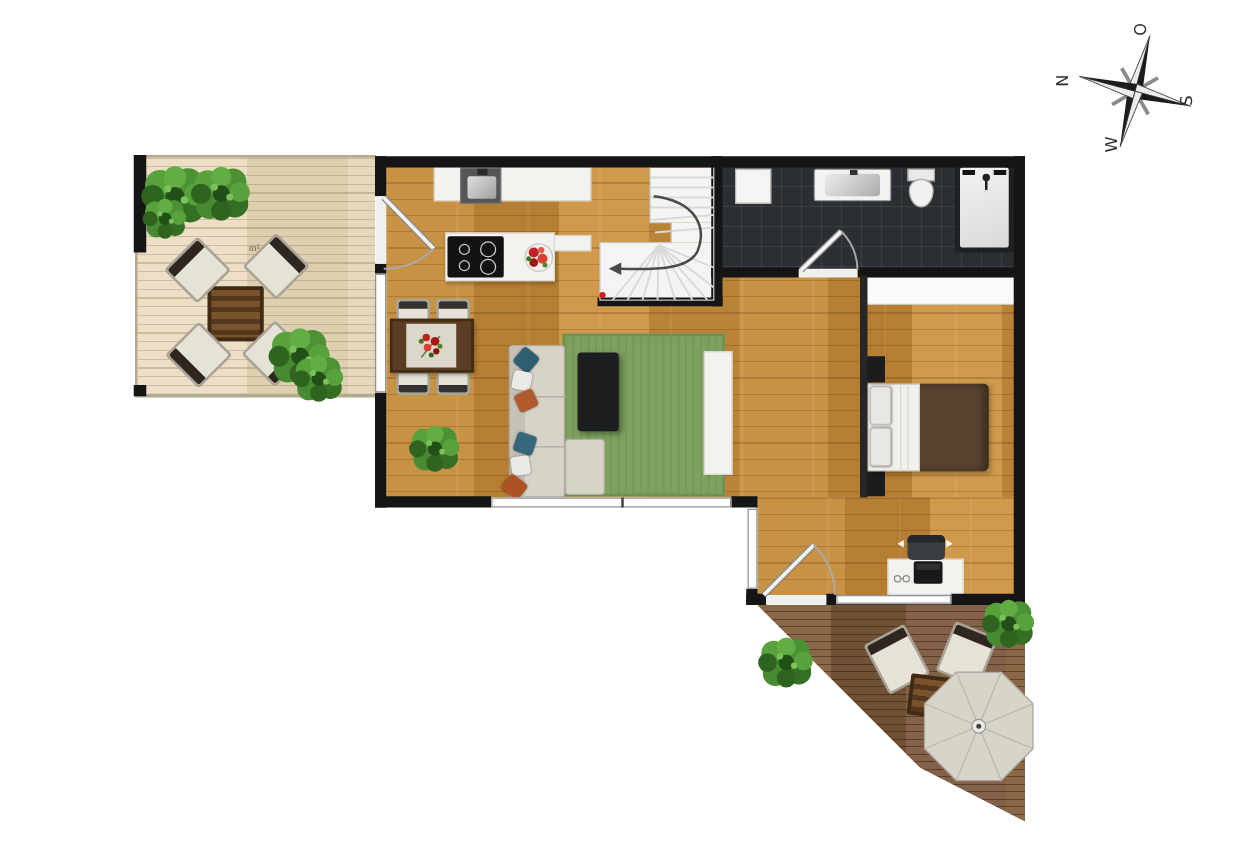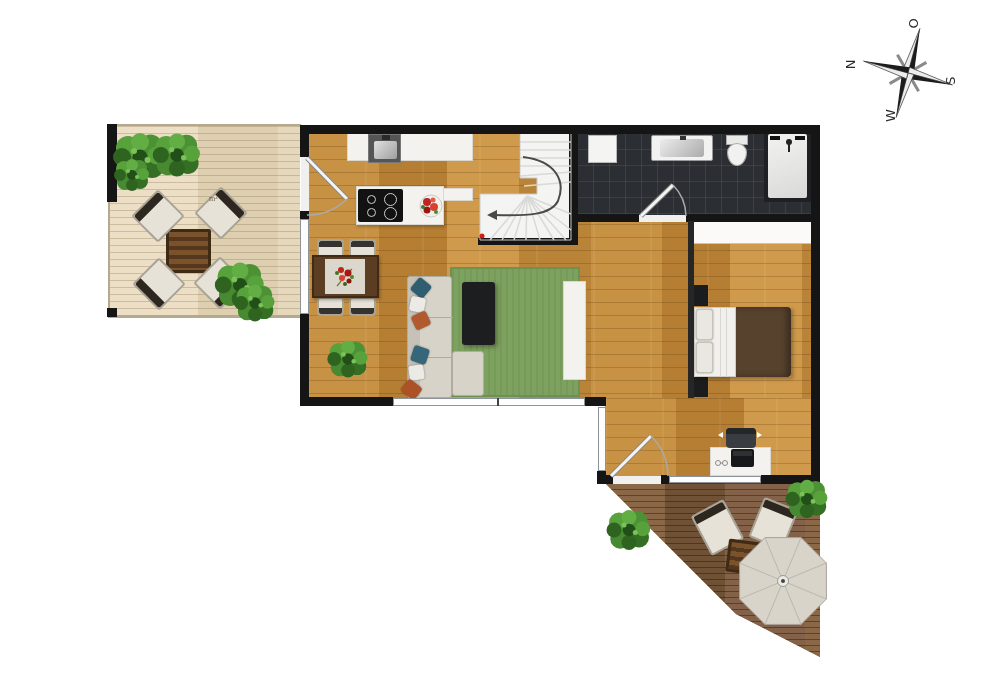--- a/index.html
+++ b/index.html
@@ -61,21 +61,21 @@
     </div>
   <div class="abs chair" style="left:202px;top:194px;width:38px;height:38px;transform:rotate(45deg);">
       <span class="back"></span>
     </div>
   <div class="abs chair" style="left:140px;top:265px;width:38px;height:38px;transform:rotate(-135deg);">
       <span class="back"></span>
     </div>
   <div class="abs chair" style="left:201px;top:264px;width:38px;height:38px;transform:rotate(135deg);">
       <span class="back"></span>
     </div>
-  <div class="abs label-m2" style="left:209px;top:194px;font-family:Liberation Serif, serif;">m²</div>
+  <div class="abs label-m2" style="left:199px;top:194px;font-family:Liberation Serif, serif;">m²</div>
 
   <div class="abs wood" style="left:308px;top:133px;width:504px;height:265px;"></div>
   <div class="abs wood" style="left:605px;top:398px;width:207px;height:79px;"></div>
   <div class="abs tile" style="left:577px;top:133px;width:235px;height:84px;"></div>
   <div class="abs" style="left:690px;top:221px;width:122px;height:23px;background:#fbfaf8;border:1px solid #c8c5bf;box-sizing:border-box;"></div>
 
   <div class="abs stair" style="left:520px;top:134px;width:51px;height:44px;"></div>
   <div class="abs stair" style="left:537px;top:178px;width:34px;height:16px;"></div>
   <div class="abs stair" style="left:480px;top:194px;width:91px;height:46px;"></div>
 

